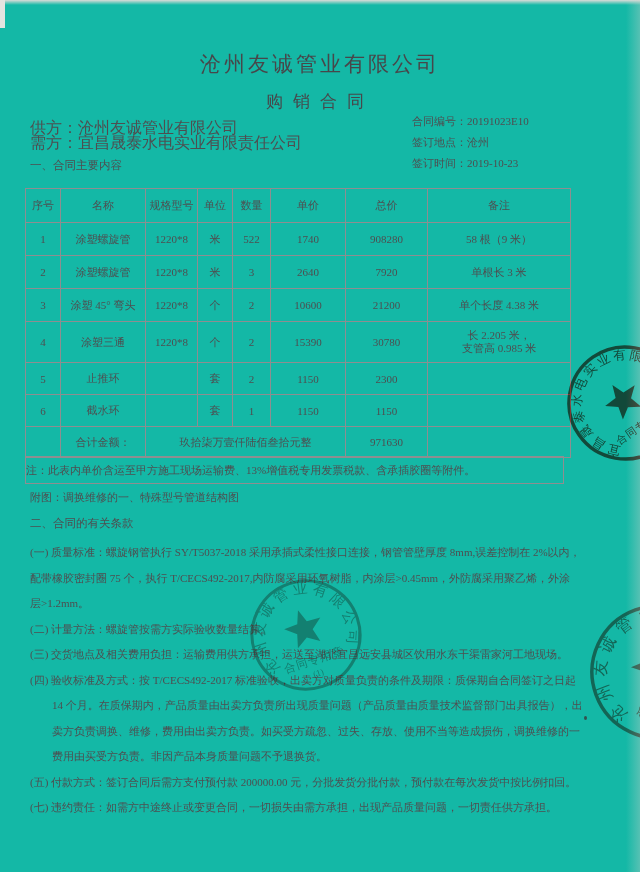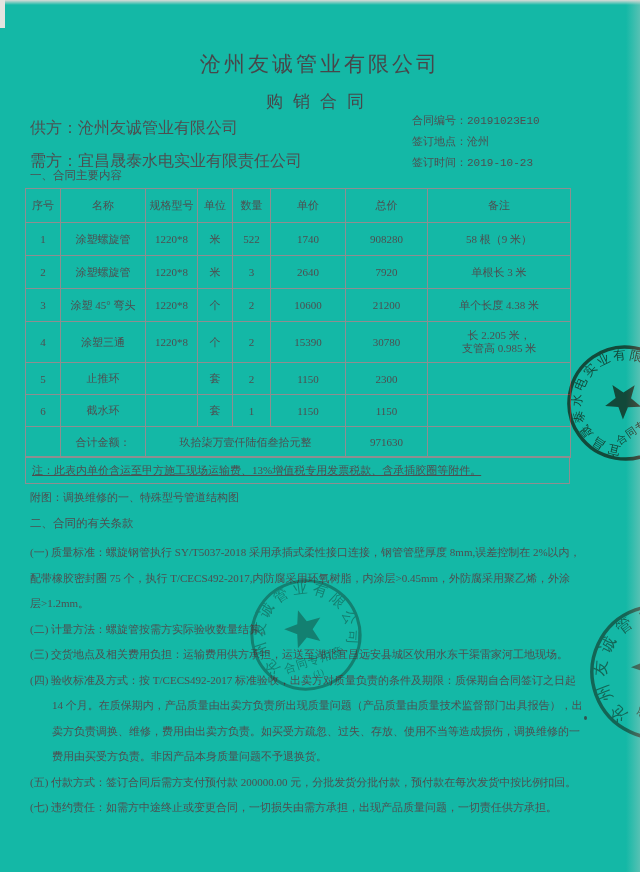--- a/index.html
+++ b/index.html
@@ -16,41 +16,41 @@
   .smudge { position:absolute; left:0; top:852; width:5px; height:28px; background:#e4e4e0; }
   .speck { position:absolute; left:584px; top:716px; width:3px; height:4px; background:#3a3a3a; border-radius:50%; opacity:.8; }
 
   .company-title { position:absolute; left:0; right:0; top:50px; text-align:center;
     font-size:21px; letter-spacing:3px; color:#47474a; }
   .doc-title { position:absolute; left:0; right:0; top:90px; text-align:center;
     font-size:17px; letter-spacing:10px; color:#47474a; }
 
   .party { position:absolute; left:30px; font-size:16px; white-space:nowrap; }
   .party.supplier { top:118px; }
-  .party.buyer { top:151px; }
-
-  .meta { position:absolute; left:412px; top:111px; font-size:11px; line-height:21px; white-space:nowrap;font-family:Liberation Mono, monospace; }
+  .party.buyer { top:133px; }
+
+  .meta { position:absolute; left:412px; top:111px; font-size:11px; line-height:21px; white-space:nowrap; }
 
   .sec-heading { position:absolute; left:30px; font-size:11.5px; white-space:nowrap; }
-  .sec1 { top:168px; }
+  .sec1 { top:158px; }
   .sec2 { top:516px; }
 
   table.items { position:absolute; left:25px; top:188px; width:545px;
     border-collapse:collapse; table-layout:fixed; }
   table.items th, table.items td {
     border:1px solid #8e8e90; font-weight:normal; font-size:11px;
     text-align:center; padding:0; overflow:hidden; white-space:nowrap; }
   tr.hrow  { height:34px;font-family:Liberation Mono, monospace; } tr.r1 { height:33px; } tr.r2 { height:33px; }
   tr.r3 { height:33px; } tr.r4 { height:41px; } tr.r5 { height:32px; }
   tr.r6 { height:32px; } tr.trow { height:31px; }
   .remark2line { line-height:13px; font-size:11px; }
 
   .note-box { position:absolute; left:25px; top:456px; width:537px; height:26px;
     border:1px solid #8e8e90; font-size:11px; line-height:26px;
-    padding-left:6px; white-space:nowrap;text-decoration:underline; }
+    white-space:nowrap; }
   .attachment { position:absolute; left:30px; top:490px; font-size:11px; white-space:nowrap; }
 
   .clauses { position:absolute; left:30px; top:540px; width:600px; font-size:11px; }
   .clauses .cl { line-height:25.5px; height:25.5px; white-space:nowrap; }
   .clauses .indent { padding-left:22px; }
 
   .stamp { position:absolute; pointer-events:none; mix-blend-mode:multiply; }
   .stamp-a { left:221px; top:550px; }
   .stamp-b { left:550px; top:328px; }
   .stamp-c { left:568px; top:582px; }

